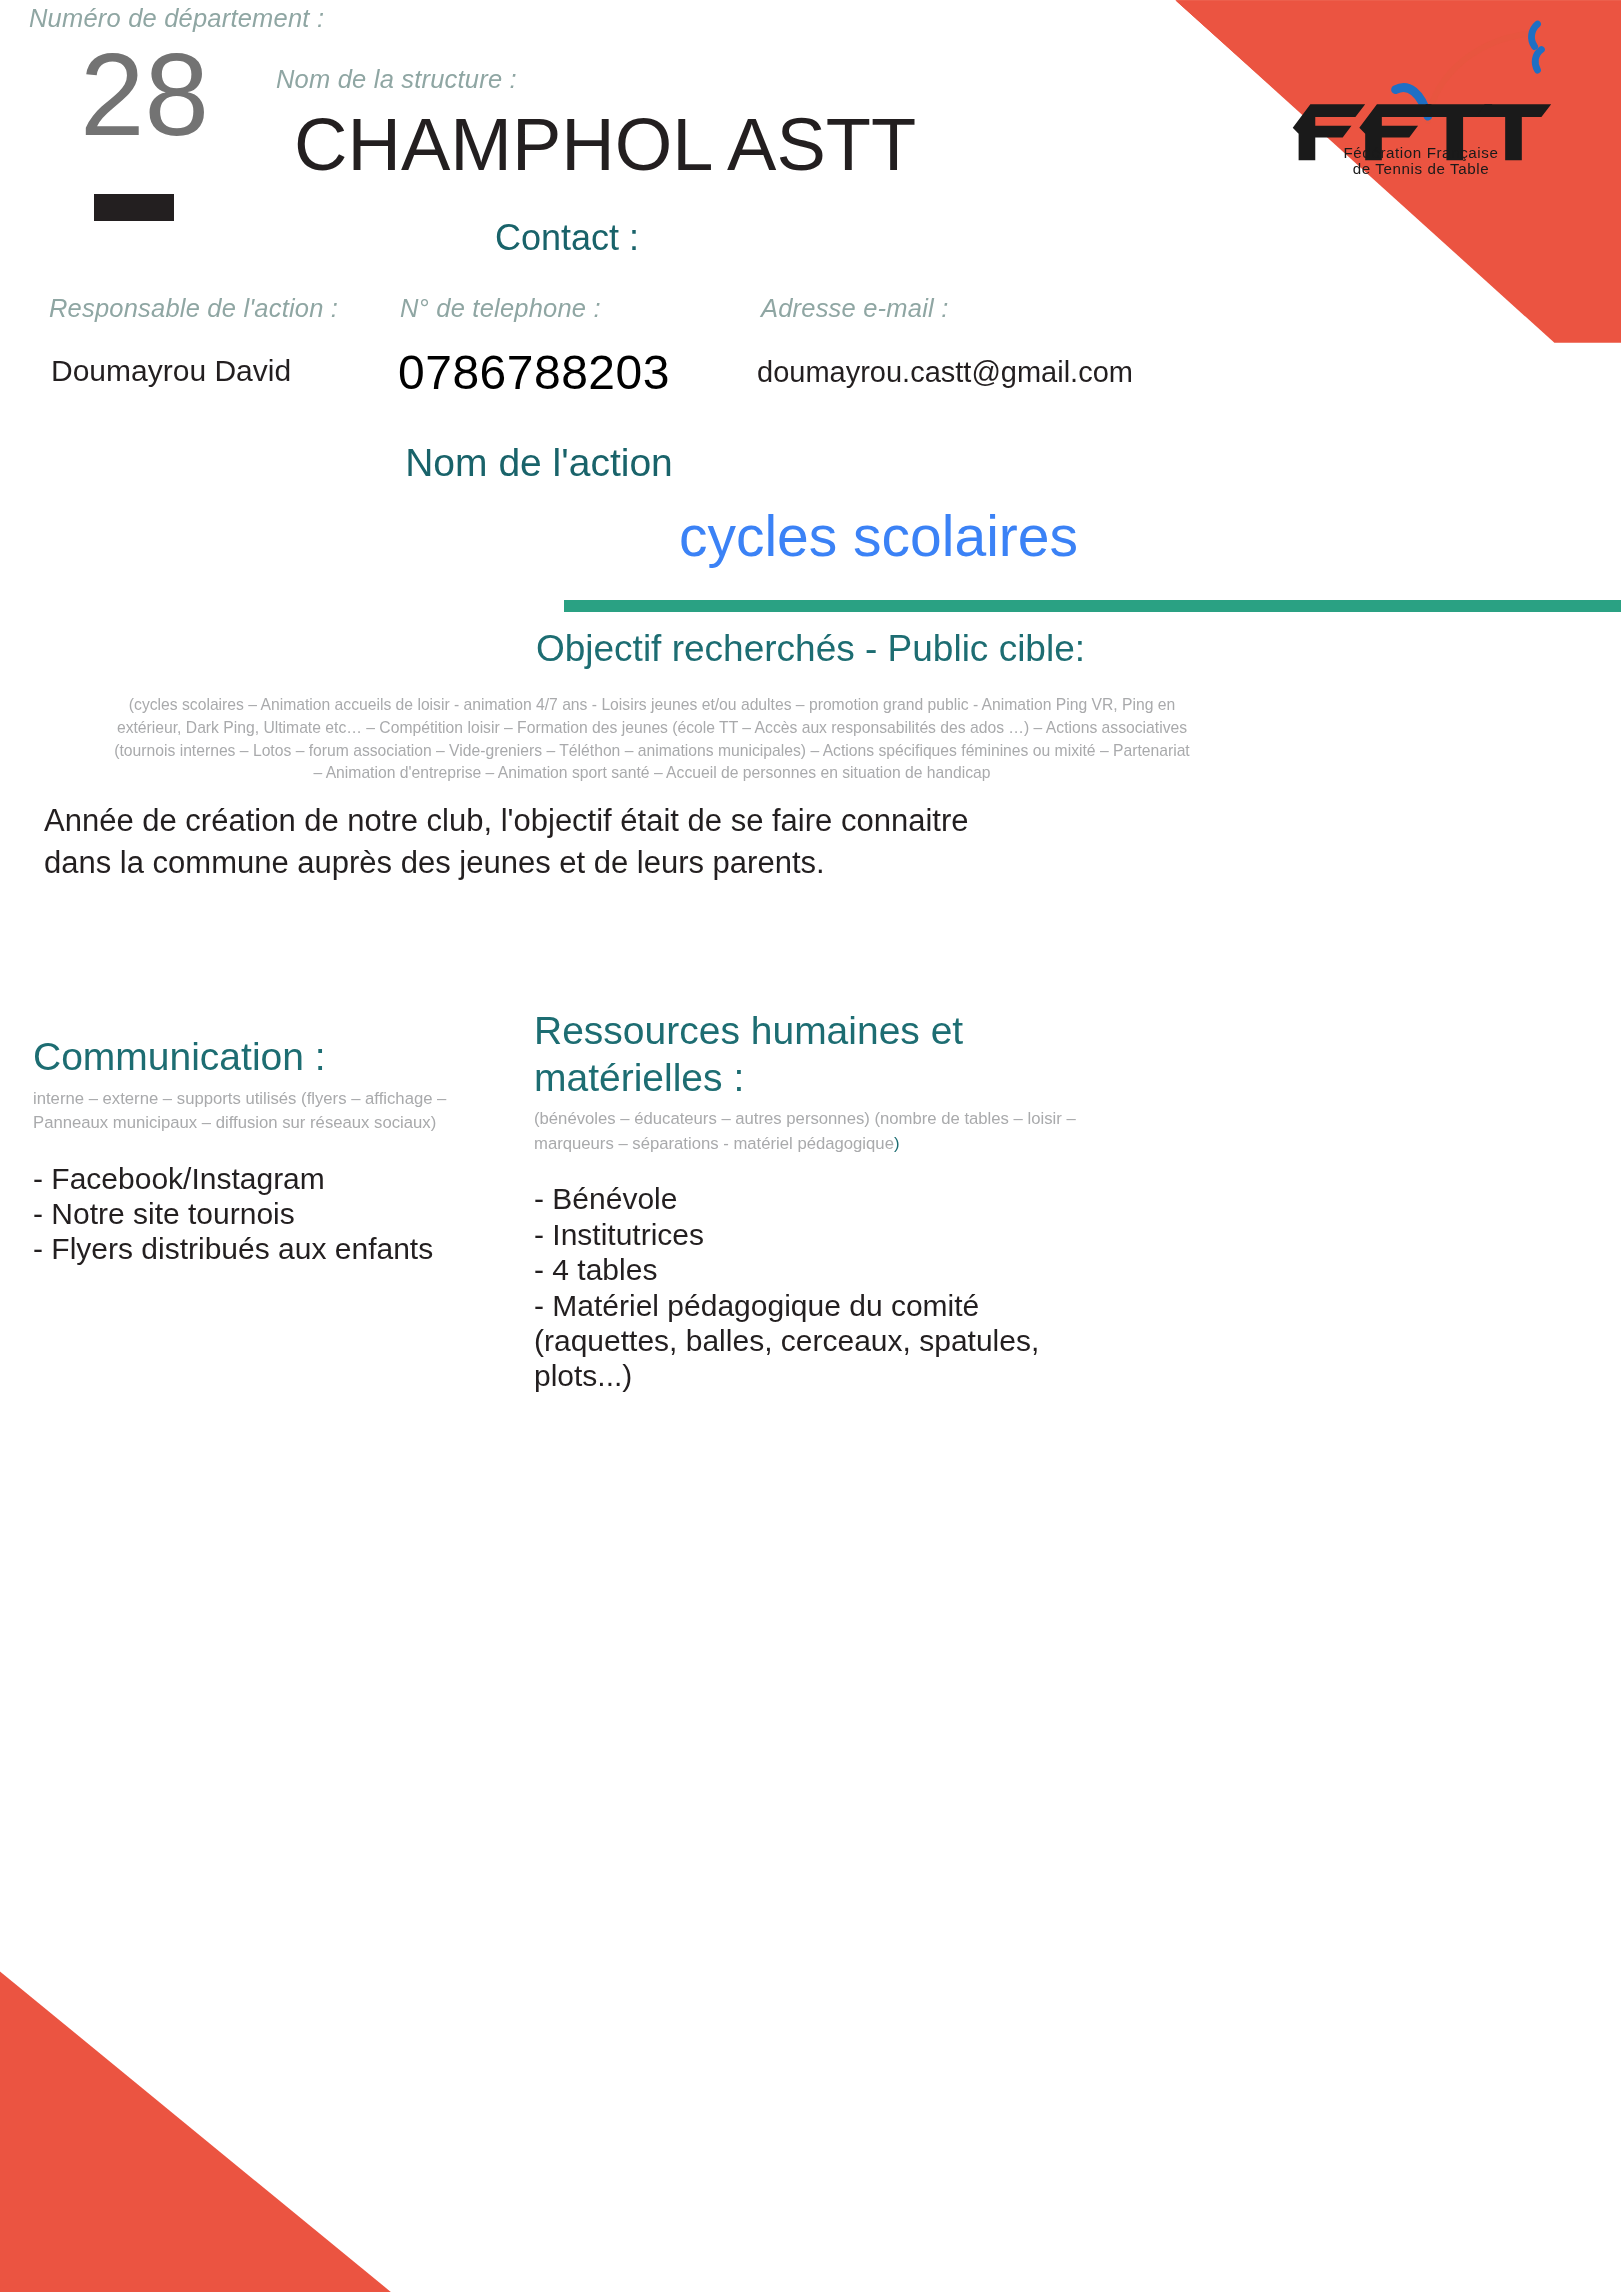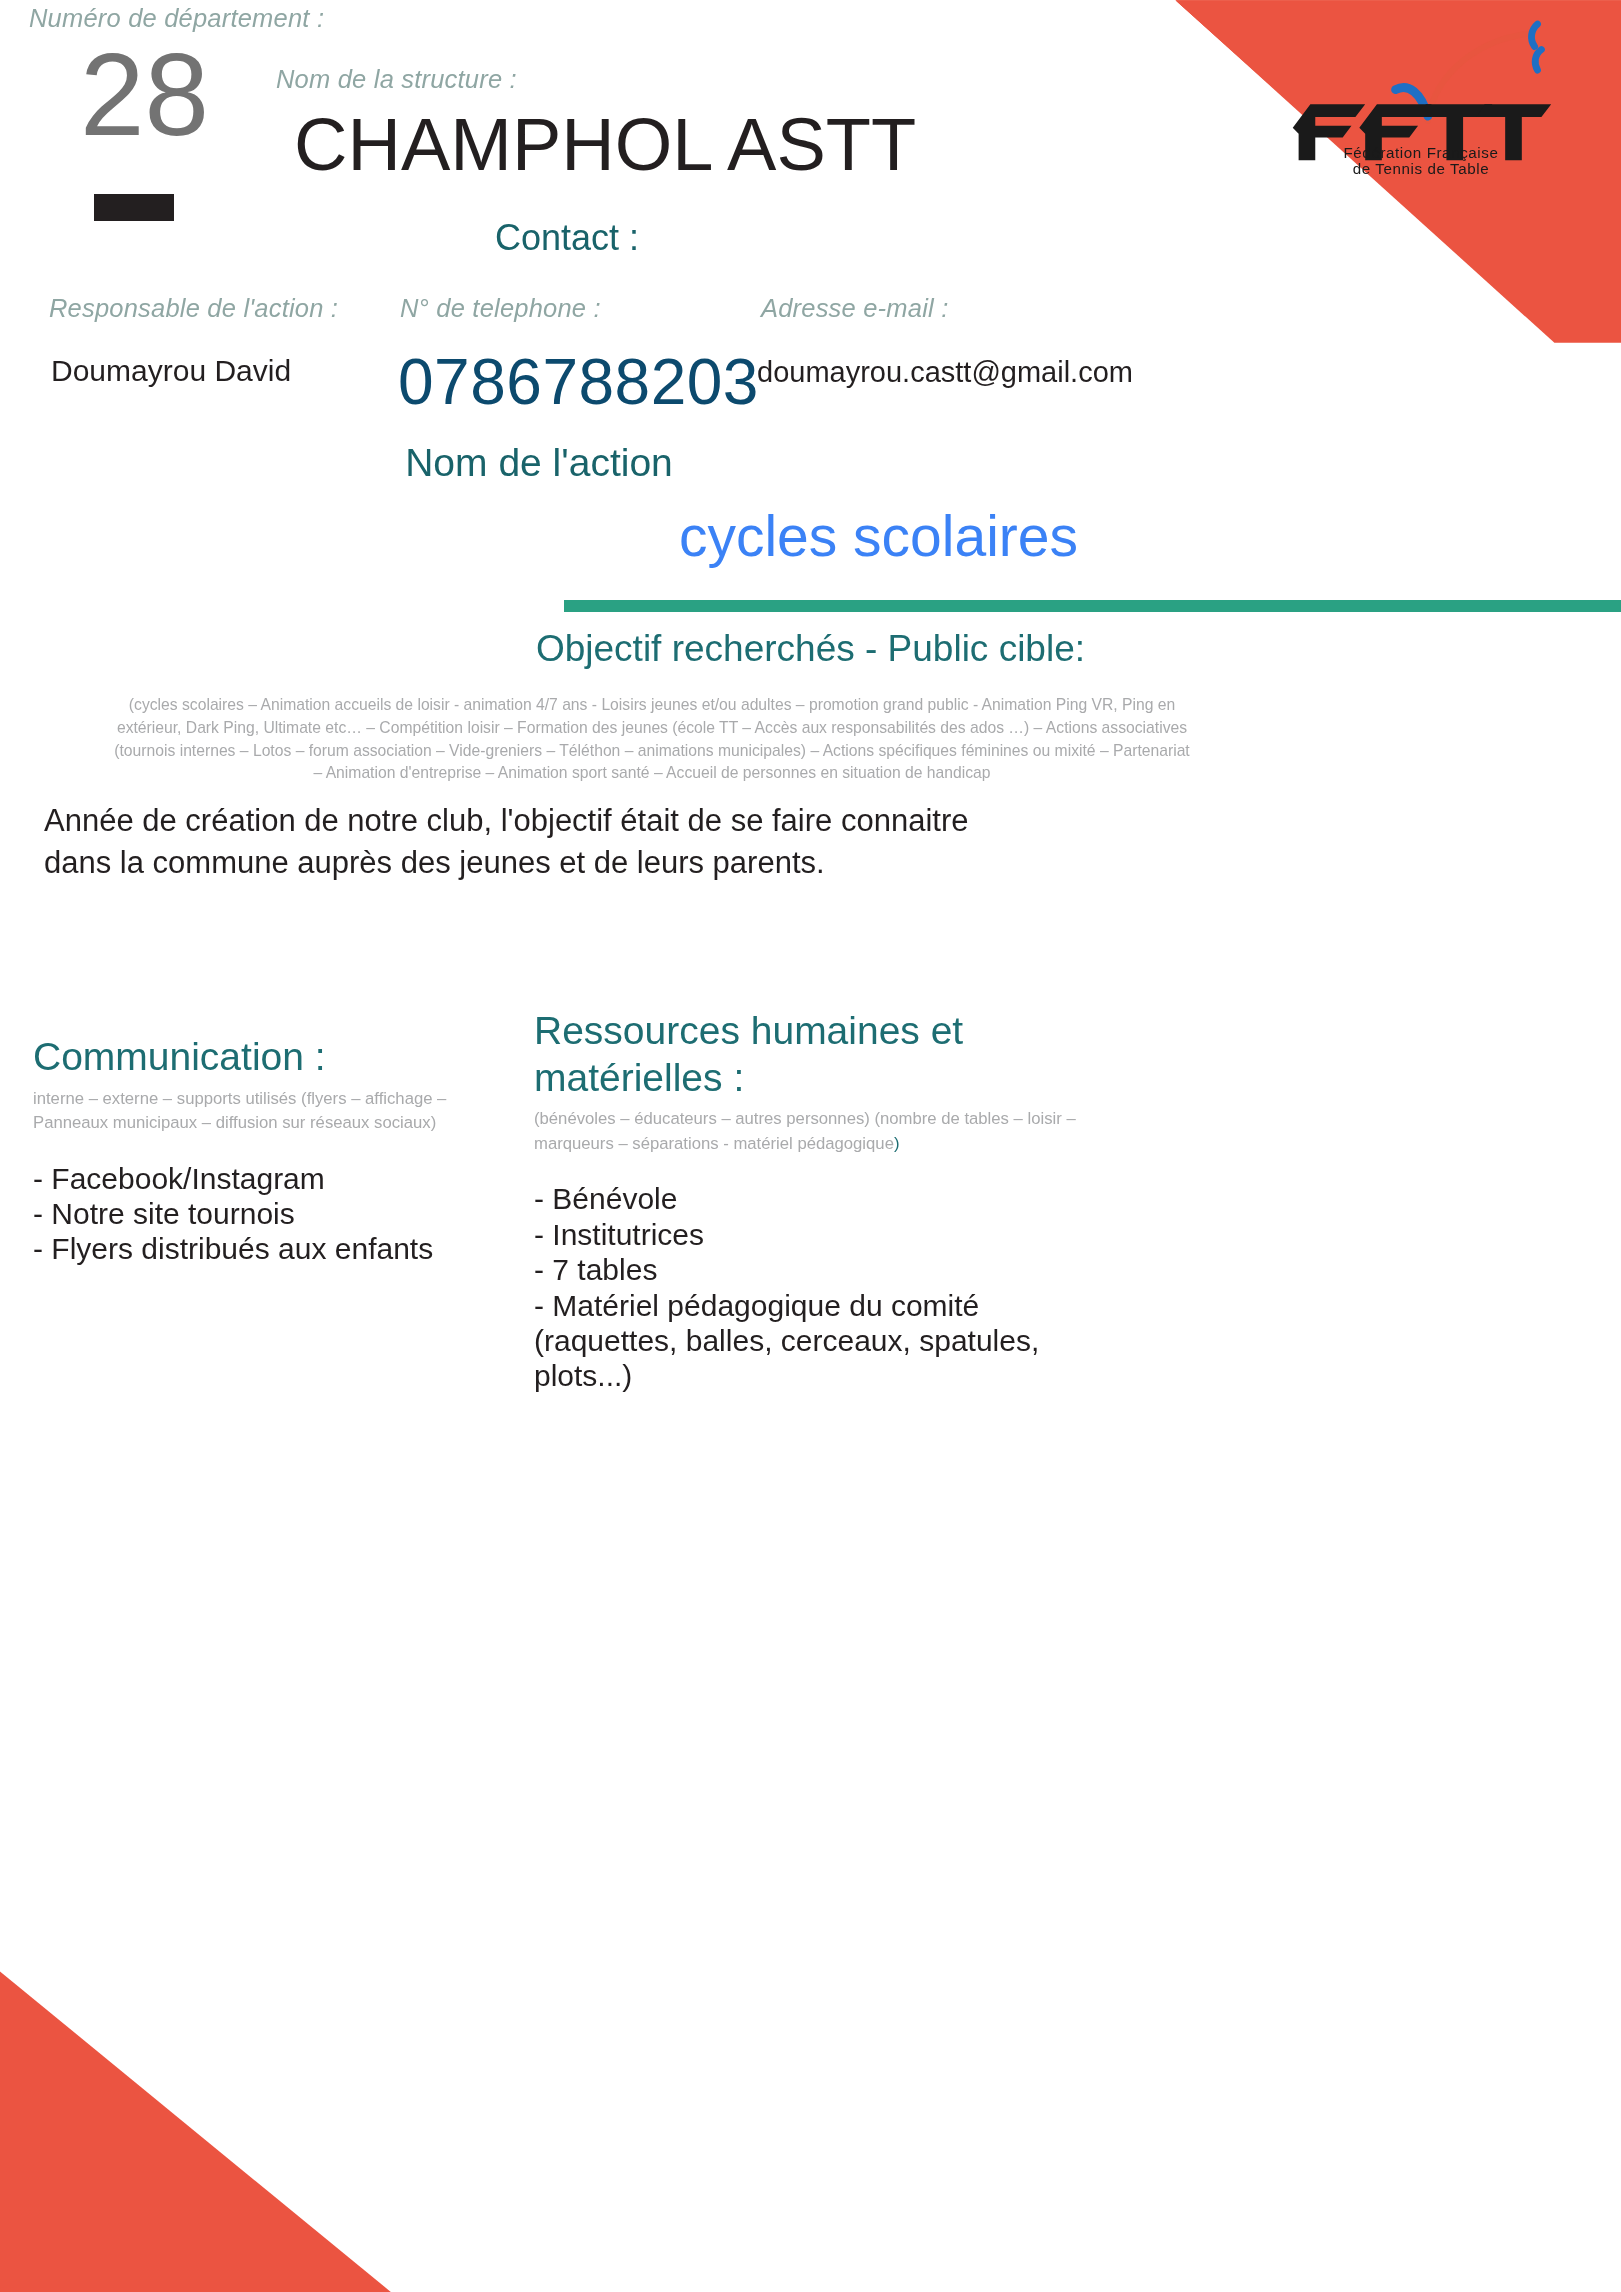--- a/index.html
+++ b/index.html
@@ -111,22 +111,22 @@
     position: absolute;
     left: 51px;
     top: 354px;
     font-size: 30px;
     color: #231f20;
   }
   #val-telephone {
     position: absolute;
     left: 398px;
     top: 345px;
-    font-size: 64px;
-    color: #0c4a6e;
+    font-size: 48px;
+    color: #000000;
     letter-spacing: 0.5px;
   }
   #val-email {
     position: absolute;
     left: 757px;
     top: 356px;
     font-size: 29px;
     color: #231f20;
   }
 
@@ -303,19 +303,19 @@
       <li>- Flyers distribués aux enfants</li>
     </ul>
   </div>
 
   <div id="col-ressources">
     <h2 class="section-title">Ressources humaines et matérielles :</h2>
     <p class="section-hint"><span>(bénévoles – éducateurs – autres personnes) (nombre de tables – loisir – marqueurs – séparations - matériel pédagogique</span><span class="teal-paren">)</span></p>
     <ul class="bullet-list">
       <li>- Bénévole</li>
       <li>- Institutrices</li>
-      <li>- 7 tables</li>
+      <li>- 4 tables</li>
       <li>- Matériel pédagogique du comité (raquettes, balles, cerceaux, spatules, plots...)</li>
     </ul>
   </div>
 
 </div>
 
 
 </body></html>

